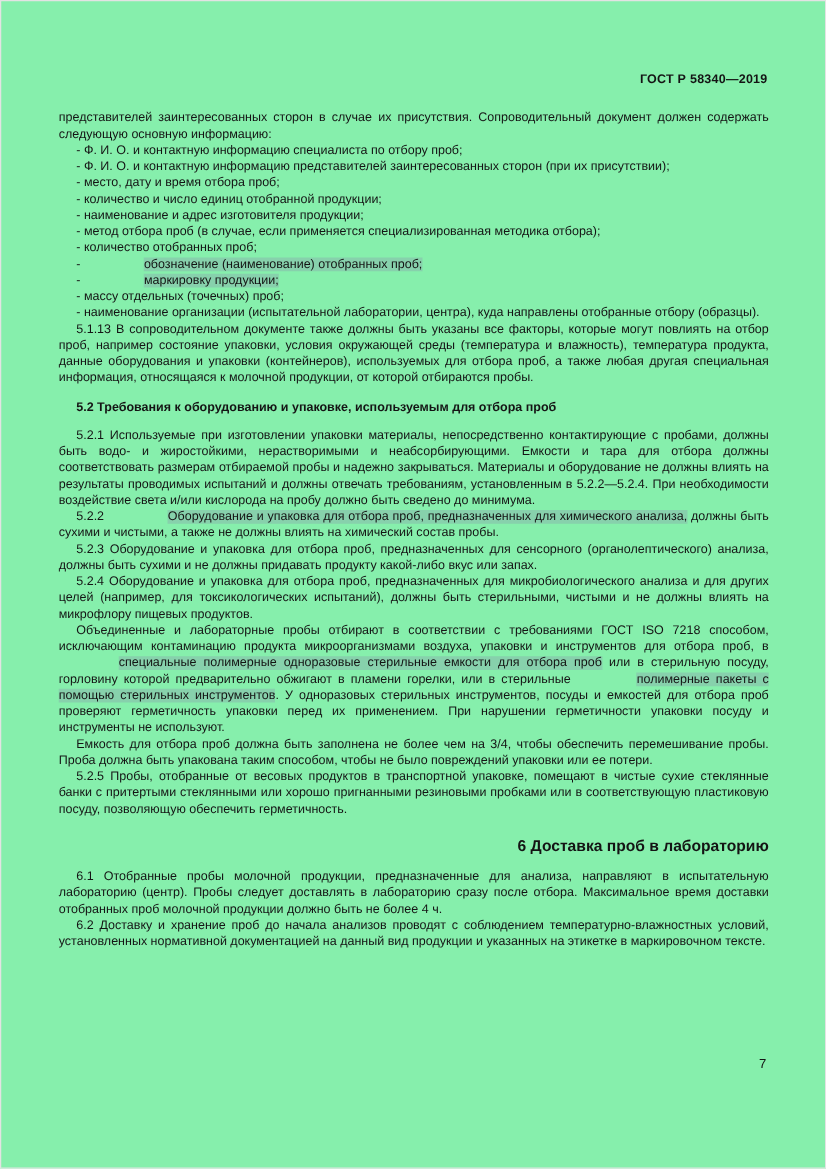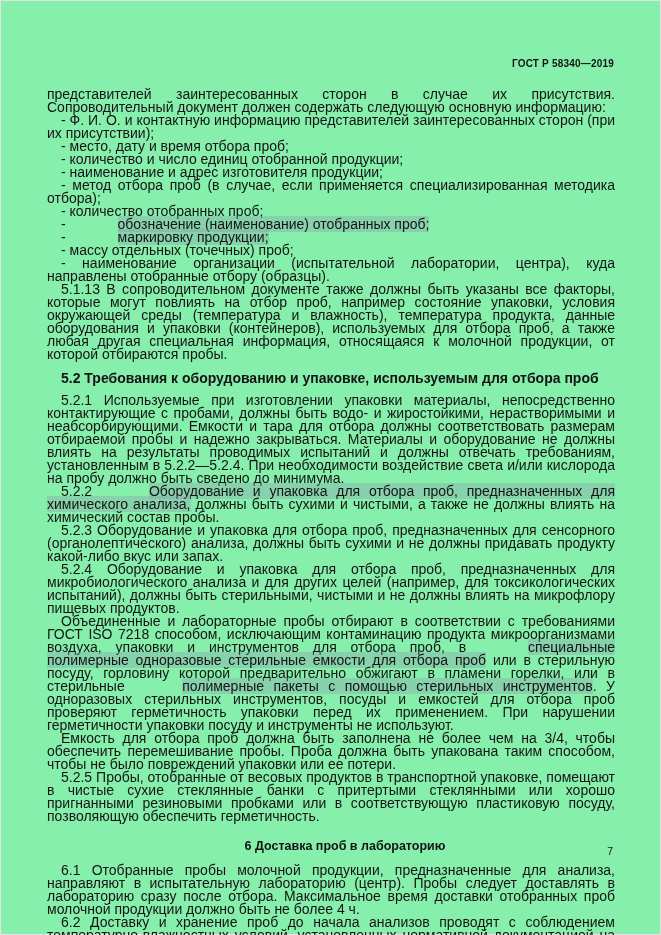--- a/index.html
+++ b/index.html
@@ -22,56 +22,57 @@
     letter-spacing: 0.2px;
   }
   .content {
     position: absolute;
     left: 47px;
     top: 88px;
     width: 568px;
   }
   .content p, .content h2, .content h3 {
     margin: 0;
-    font-size: 14px;
+    font-size: 10px;
     line-height: 13px;
     text-align: justify;
     text-indent: 14px;
     font-weight: normal;
   }
   .p-cont { text-indent: 0 !important; }
   h3.h-sub {
     font-weight: bold;
     margin: 11px 0 9px 0 !important;
   }
   h2.h-main {
     font-weight: bold;
     font-size: 12.5px !important;
     line-height: 15px !important;
     margin: 16px 0 10px 0 !important;
-    text-align: center;
+    text-align: right;
     text-indent: 28px !important;
   }
   .hl { background: rgba(138, 156, 173, 0.35); margin-left: 48px; }
   .page-number {
     position: absolute;
     top: 845px;
     right: 48px;
     font-size: 10.5px;
   }
 </style>
 </head>
 <body>
 
 <div class="page">
 
   <div class="doc-header">ГОСТ Р 58340—2019</div>
 
   <div class="content">
     <p class="p-cont">представителей заинтересованных сторон в случае их присутствия. Сопроводительный документ должен содержать следующую основную информацию:</p>
+    <p>- Ф. И. О. и контактную информацию специалиста по отбору проб;</p>
     <p>- Ф. И. О. и контактную информацию представителей заинтересованных сторон (при их присутствии);</p>
     <p>- место, дату и время отбора проб;</p>
     <p>- количество и число единиц отобранной продукции;</p>
     <p>- наименование и адрес изготовителя продукции;</p>
     <p>- метод отбора проб (в случае, если применяется специализированная методика отбора);</p>
     <p>- количество отобранных проб;</p>
     <p>- <span class="hl">обозначение (наименование) отобранных проб;</span></p>
     <p>- <span class="hl">маркировку продукции;</span></p>
     <p>- массу отдельных (точечных) проб;</p>
     <p>- наименование организации (испытательной лаборатории, центра), куда направлены отобранные отбору (образцы).</p>

